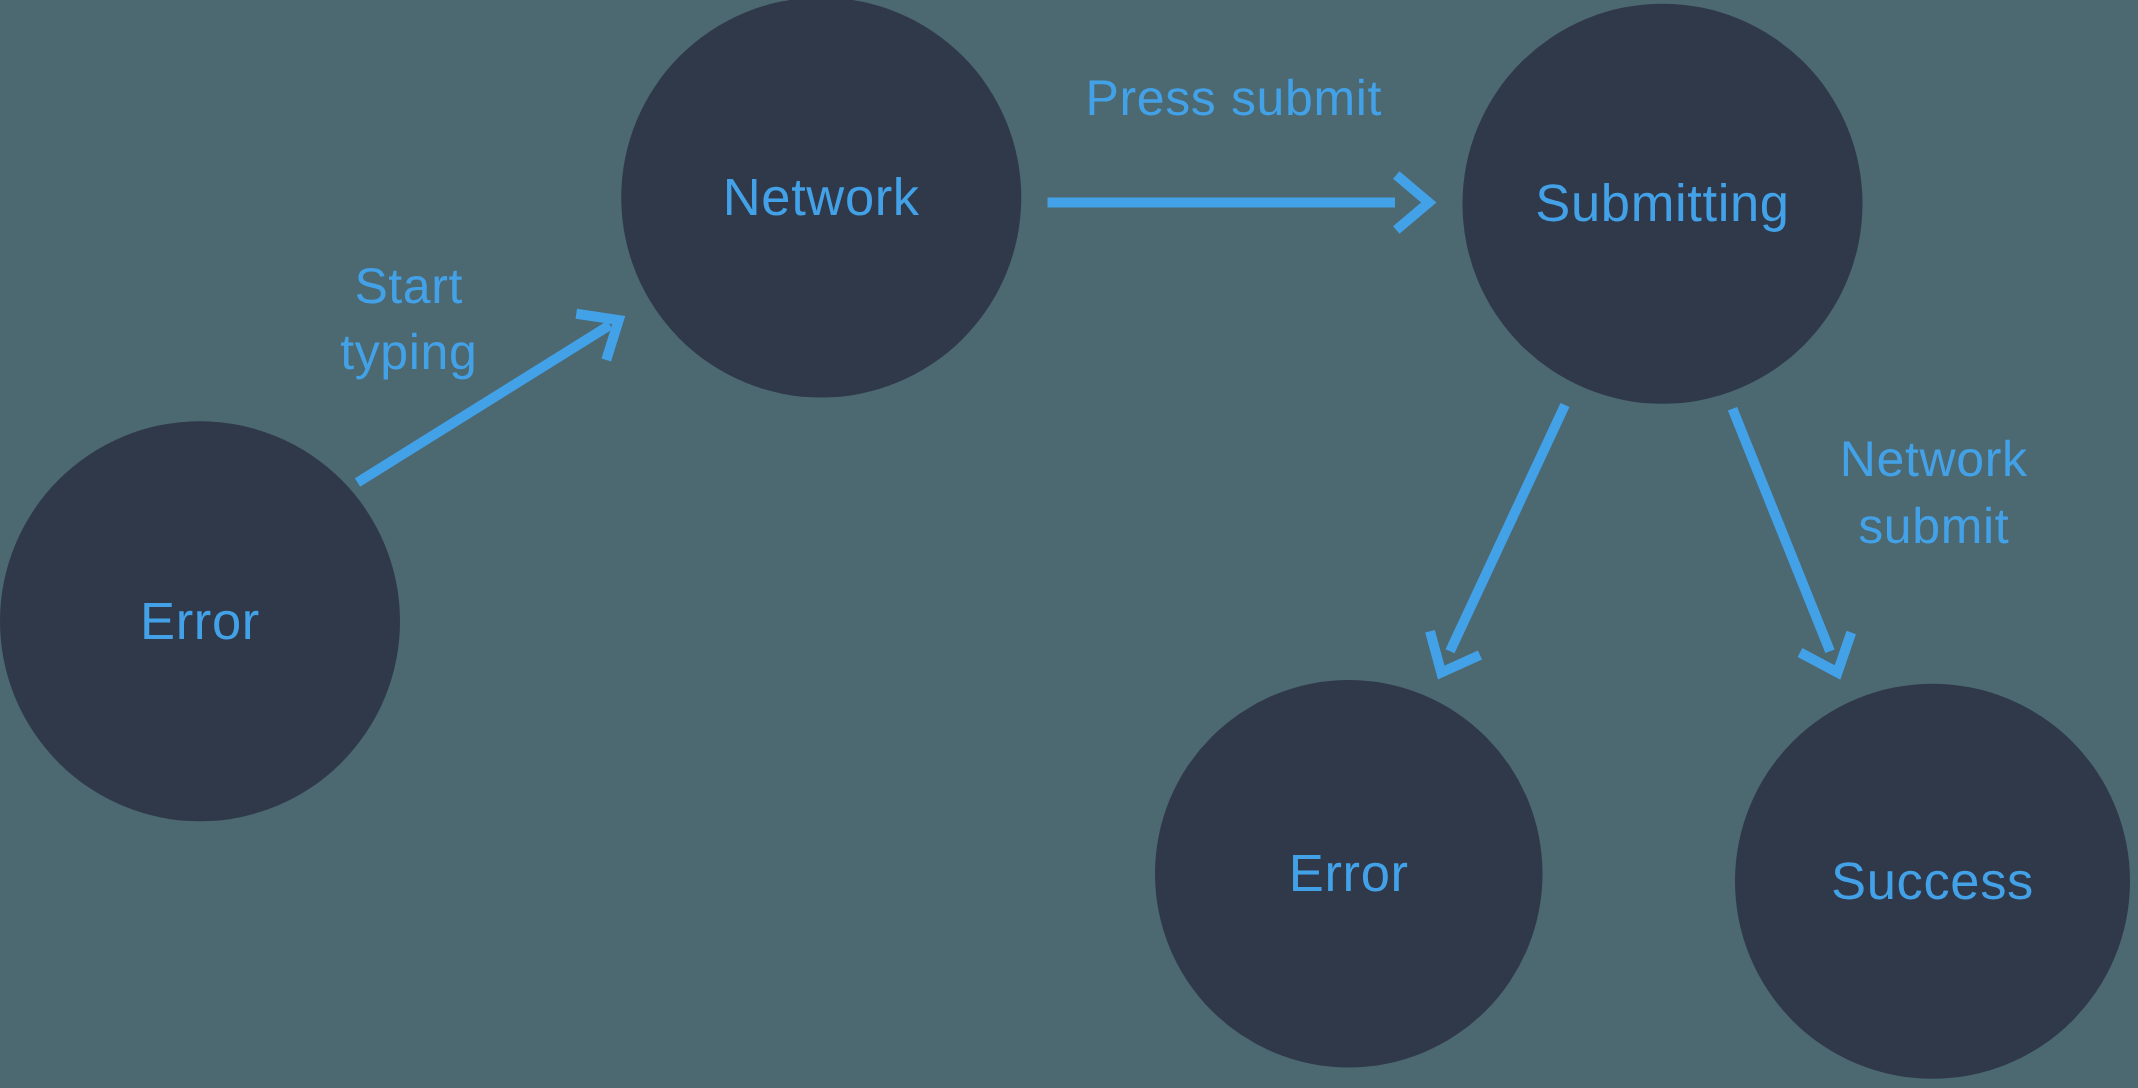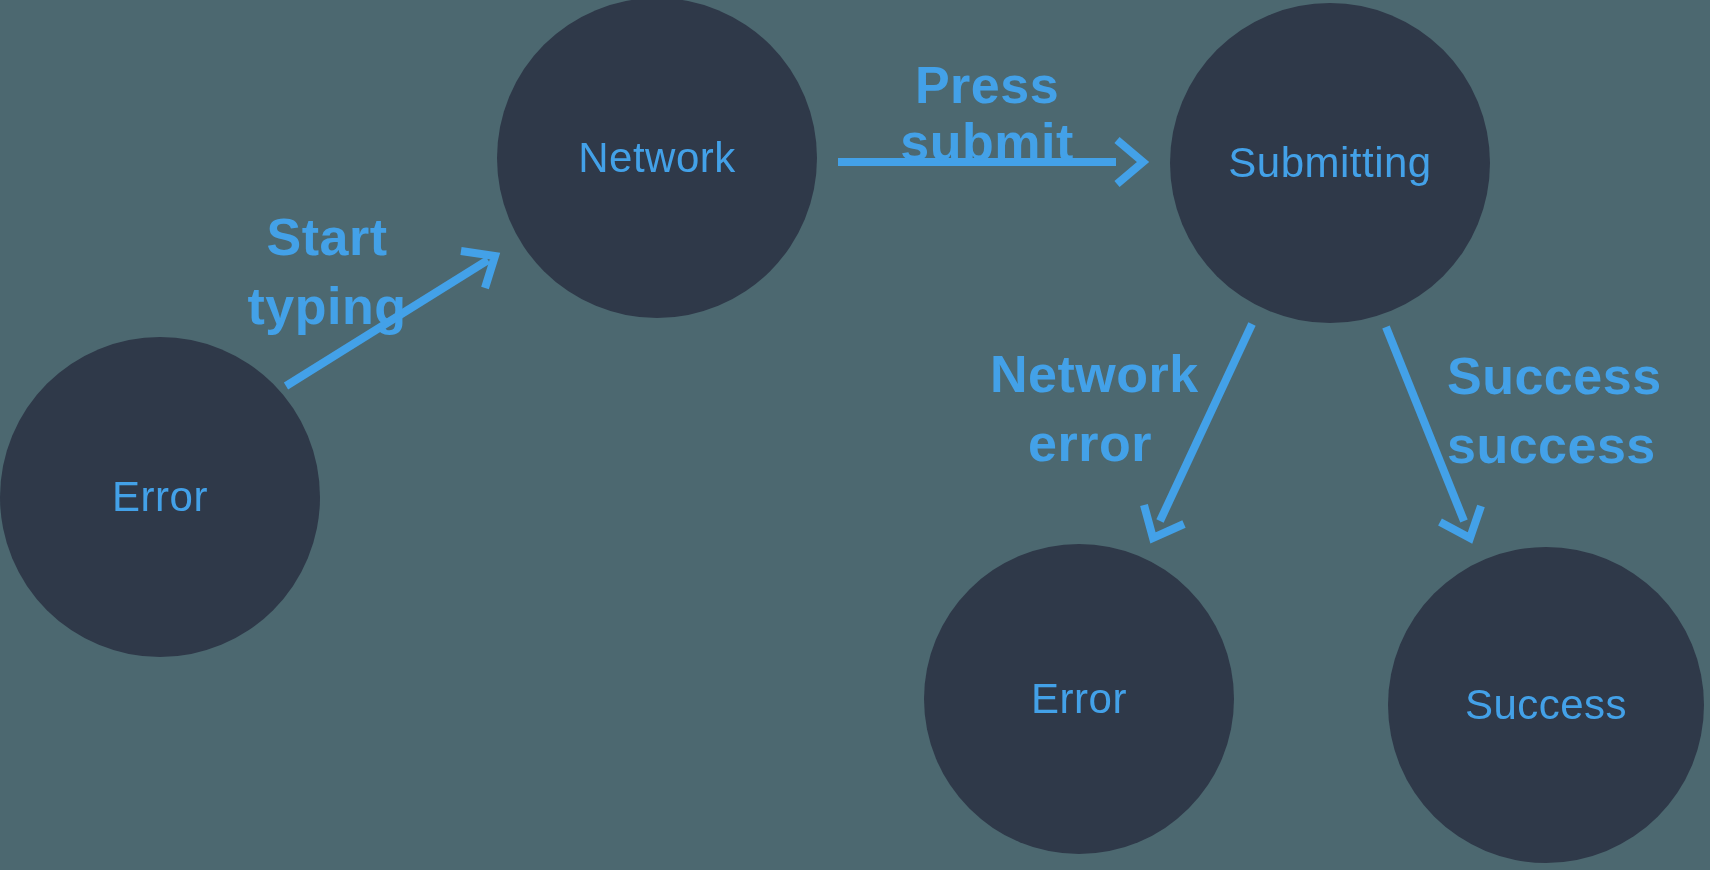--- a/index.html
+++ b/index.html
@@ -36,22 +36,22 @@
   }
   #node-empty      { left: 0px;    top: 337px; width: 320px; height: 320px; }
   #node-typing     { left: 497px;  top: -2px;  width: 320px; height: 320px; }
   #node-submitting { left: 1170px; top: 3px;   width: 320px; height: 320px; }
   #node-error      { left: 924px;  top: 544px; width: 310px; height: 310px; }
   #node-success    { left: 1388px; top: 547px; width: 316px; height: 316px; text-align: right; }
 
   .edge-label {
     position: absolute;
     color: var(--accent);
-    font-size: 52px;
-    font-weight: 700;
+    font-size: 40px;
+    font-weight: 400;
     letter-spacing: 0.5px;
     text-align: center;
     line-height: 1.32;
     user-select: none;
   }
   #label-start-typing    { left: 242px;  top: 183px; width: 170px; margin-top: 20px; }
   #label-press-submit    { left: 837px;  top: 57px;  width: 300px; line-height: 1.1; }
   #label-network-error   { left: 990px;  top: 340px; width: 200px; }
   #label-network-success { left: 1447px; top: 342px; width: 200px; }
 
@@ -104,16 +104,15 @@
       <polyline class="arrow" points="1144,505 1153,538 1184,524"></polyline>
     </g>
     <g>
       <line class="arrow" x1="1386" y1="327" x2="1464" y2="521"></line>
       <polyline class="arrow" points="1440,522 1470,538 1481,506"></polyline>
     </g>
   </svg>
 
   <div class="edge-label" id="label-start-typing">Start typing</div>
   <div class="edge-label" id="label-press-submit">Press submit</div>
-  <div class="edge-label" id="label-network-error">Network error</div>
-  <div class="edge-label" id="label-network-success">Success success</div>
+  <div class="edge-label" id="label-network-success">Network submit</div>
 
 </div>
 
 </body></html>

